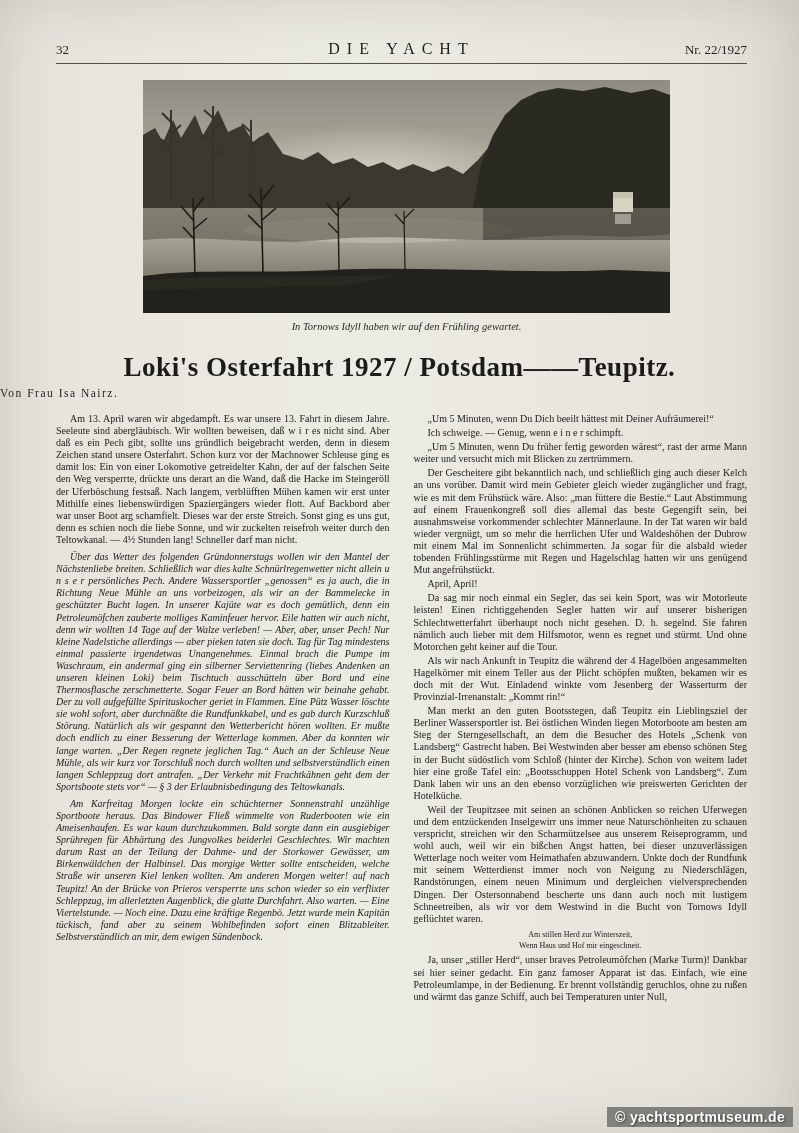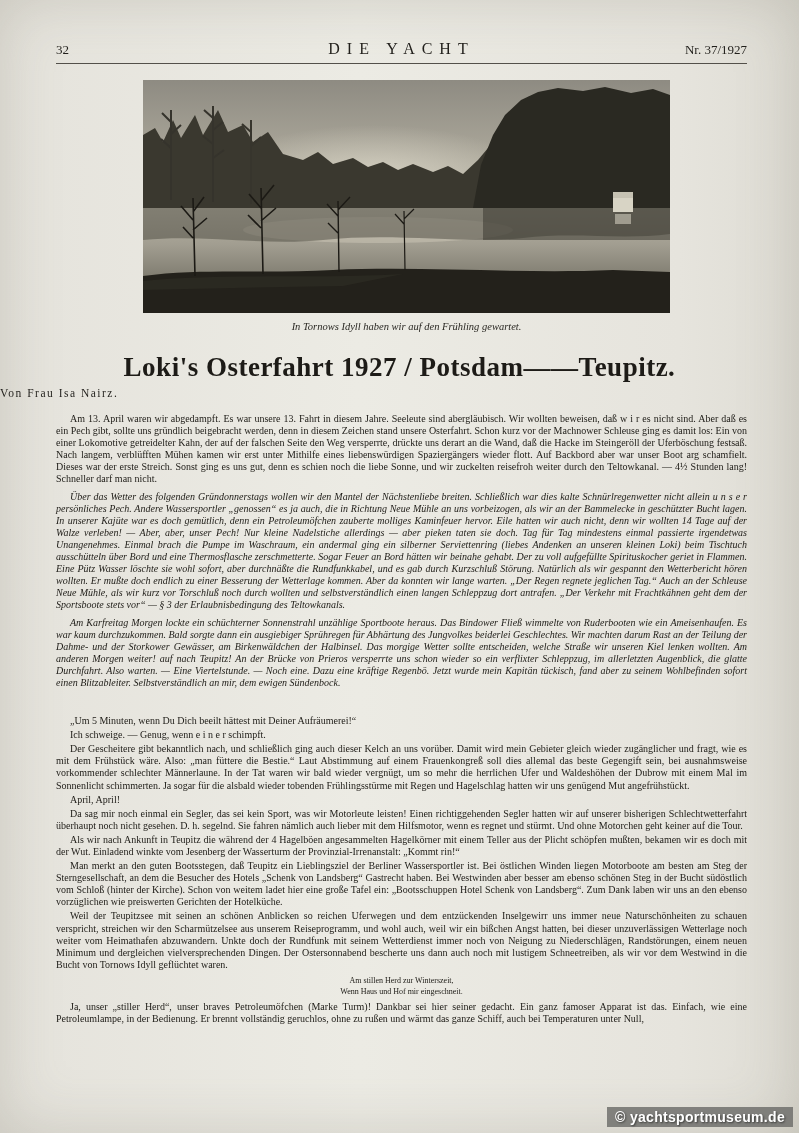--- a/index.html
+++ b/index.html
@@ -32,21 +32,20 @@
     text-align:center;font-size:27px;font-weight:bold;
     margin:20px 40px 4px;letter-spacing:.5px;color:#1d1b17;
   }
   .byline{
     text-align:left;font-size:11.5px;letter-spacing:1.5px;
     margin:0 0 14px;
   }
   .columns{
     display:flex;gap:24px;
     margin:0 52px 0 56px;
-    flex-direction:column;
   }
   .col{
     flex:1;min-width:0;
     text-align:justify;
     font-size:10px;line-height:1.21;
     color:#23211c;
   }
   .col p{margin:0 0 2px;text-indent:14px;}
   .col p.sect{margin-top:5px;font-style:italic;}
   .verse{
@@ -66,21 +65,21 @@
   }
 </style>
 </head>
 <body>
 
 <div class="page">
 
   <div class="masthead">
     <span class="page-num">32</span>
     <span class="journal">DIE YACHT</span>
-    <span class="issue">Nr. 37/1927</span>
+    <span class="issue">Nr. 22/1927</span>
   </div>
   <hr class="rule">
 
   <figure>
     <div class="photo-wrap">
       <svg viewBox="0 0 527 233" aria-hidden="true">
         <defs>
           <linearGradient id="sky" x1="0" y1="0" x2="0" y2="1">
             <stop offset="0" stop-color="#8e8b82"></stop>
             <stop offset="0.55" stop-color="#aba79a"></stop>
@@ -126,20 +125,21 @@
 
   <div class="columns">
     <div class="col">
       <p>Am 13. April waren wir abgedampft. Es war unsere 13. Fahrt in diesem Jahre. Seeleute sind abergläubisch. Wir wollten beweisen, daß w i r es nicht sind. Aber daß es ein Pech gibt, sollte uns gründlich beigebracht werden, denn in diesem Zeichen stand unsere Osterfahrt. Schon kurz vor der Machnower Schleuse ging es damit los: Ein von einer Lokomotive getreidelter Kahn, der auf der falschen Seite den Weg versperrte, drückte uns derart an die Wand, daß die Hacke im Steingeröll der Uferböschung festsaß. Nach langem, verblüfften Mühen kamen wir erst unter Mithilfe eines liebenswürdigen Spaziergängers wieder flott. Auf Backbord aber war unser Boot arg schamfielt. Dieses war der erste Streich. Sonst ging es uns gut, denn es schien noch die liebe Sonne, und wir zuckelten reisefroh weiter durch den Teltowkanal. — 4½ Stunden lang! Schneller darf man nicht.</p>
       <p class="sect">Über das Wetter des folgenden Gründonnerstags wollen wir den Mantel der Nächstenliebe breiten. Schließlich war dies kalte Schnürlregenwetter nicht allein u n s e r persönliches Pech. Andere Wassersportler „genossen“ es ja auch, die in Richtung Neue Mühle an uns vorbeizogen, als wir an der Bammelecke in geschützter Bucht lagen. In unserer Kajüte war es doch gemütlich, denn ein Petroleumöfchen zauberte molliges Kaminfeuer hervor. Eile hatten wir auch nicht, denn wir wollten 14 Tage auf der Walze verleben! — Aber, aber, unser Pech! Nur kleine Nadelstiche allerdings — aber pieken taten sie doch. Tag für Tag mindestens einmal passierte irgendetwas Unangenehmes. Einmal brach die Pumpe im Waschraum, ein andermal ging ein silberner Serviettenring (liebes Andenken an unseren kleinen Loki) beim Tischtuch ausschütteln über Bord und eine Thermosflasche zerschmetterte. Sogar Feuer an Bord hätten wir beinahe gehabt. Der zu voll aufgefüllte Spirituskocher geriet in Flammen. Eine Pütz Wasser löschte sie wohl sofort, aber durchnäßte die Rundfunkkabel, und es gab durch Kurzschluß Störung. Natürlich als wir gespannt den Wetterbericht hören wollten. Er mußte doch endlich zu einer Besserung der Wetterlage kommen. Aber da konnten wir lange warten. „Der Regen regnete jeglichen Tag.“ Auch an der Schleuse Neue Mühle, als wir kurz vor Torschluß noch durch wollten und selbstverständlich einen langen Schleppzug dort antrafen. „Der Verkehr mit Frachtkähnen geht dem der Sportsboote stets vor“ — § 3 der Erlaubnisbedingung des Teltowkanals.</p>
       <p class="sect">Am Karfreitag Morgen lockte ein schüchterner Sonnenstrahl unzählige Sportboote heraus. Das Bindower Fließ wimmelte von Ruderbooten wie ein Ameisenhaufen. Es war kaum durchzukommen. Bald sorgte dann ein ausgiebiger Sprühregen für Abhärtung des Jungvolkes beiderlei Geschlechtes. Wir machten darum Rast an der Teilung der Dahme- und der Storkower Gewässer, am Birkenwäldchen der Halbinsel. Das morgige Wetter sollte entscheiden, welche Straße wir unseren Kiel lenken wollten. Am anderen Morgen weiter! auf nach Teupitz! An der Brücke von Prieros versperrte uns schon wieder so ein verflixter Schleppzug, im allerletzten Augenblick, die glatte Durchfahrt. Also warten. — Eine Viertelstunde. — Noch eine. Dazu eine kräftige Regenbö. Jetzt wurde mein Kapitän tückisch, fand aber zu seinem Wohlbefinden sofort einen Blitzableiter. Selbstverständlich an mir, dem ewigen Sündenbock.</p>
     </div>
     <div class="col">
       <p>„Um 5 Minuten, wenn Du Dich beeilt hättest mit Deiner Aufräumerei!“</p>
       <p>Ich schweige. — Genug, wenn e i n e r schimpft.</p>
+      <p>„Um 5 Minuten, wenn Du früher fertig geworden wärest“, rast der arme Mann weiter und versucht mich mit Blicken zu zertrümmern.</p>
       <p>Der Gescheitere gibt bekanntlich nach, und schließlich ging auch dieser Kelch an uns vorüber. Damit wird mein Gebieter gleich wieder zugänglicher und fragt, wie es mit dem Frühstück wäre. Also: „man füttere die Bestie.“ Laut Abstimmung auf einem Frauenkongreß soll dies allemal das beste Gegengift sein, bei ausnahmsweise vorkommender schlechter Männerlaune. In der Tat waren wir bald wieder vergnügt, um so mehr die herrlichen Ufer und Waldeshöhen der Dubrow mit einem Mal im Sonnenlicht schimmerten. Ja sogar für die alsbald wieder tobenden Frühlingsstürme mit Regen und Hagelschlag hatten wir uns genügend Mut angefrühstückt.</p>
       <p>April, April!</p>
       <p>Da sag mir noch einmal ein Segler, das sei kein Sport, was wir Motorleute leisten! Einen richtiggehenden Segler hatten wir auf unserer bisherigen Schlechtwetterfahrt überhaupt noch nicht gesehen. D. h. segelnd. Sie fahren nämlich auch lieber mit dem Hilfsmotor, wenn es regnet und stürmt. Und ohne Motorchen geht keiner auf die Tour.</p>
       <p>Als wir nach Ankunft in Teupitz die während der 4 Hagelböen angesammelten Hagelkörner mit einem Teller aus der Plicht schöpfen mußten, bekamen wir es doch mit der Wut. Einladend winkte vom Jesenberg der Wasserturm der Provinzial-Irrenanstalt: „Kommt rin!“</p>
       <p>Man merkt an den guten Bootsstegen, daß Teupitz ein Lieblingsziel der Berliner Wassersportler ist. Bei östlichen Winden liegen Motorboote am besten am Steg der Sterngesellschaft, an dem die Besucher des Hotels „Schenk von Landsberg“ Gastrecht haben. Bei Westwinden aber besser am ebenso schönen Steg in der Bucht südöstlich vom Schloß (hinter der Kirche). Schon von weitem ladet hier eine große Tafel ein: „Bootsschuppen Hotel Schenk von Landsberg“. Zum Dank laben wir uns an den ebenso vorzüglichen wie preiswerten Gerichten der Hotelküche.</p>
       <p>Weil der Teupitzsee mit seinen an schönen Anblicken so reichen Uferwegen und dem entzückenden Inselgewirr uns immer neue Naturschönheiten zu schauen verspricht, streichen wir den Scharmützelsee aus unserem Reiseprogramm, und wohl auch, weil wir ein bißchen Angst hatten, bei dieser unzuverlässigen Wetterlage noch weiter vom Heimathafen abzuwandern. Unkte doch der Rundfunk mit seinem Wetterdienst immer noch von Neigung zu Niederschlägen, Randstörungen, einem neuen Minimum und dergleichen vielversprechenden Dingen. Der Ostersonnabend bescherte uns dann auch noch mit lustigem Schneetreiben, als wir vor dem Westwind in die Bucht von Tornows Idyll geflüchtet waren.</p>
       <div class="verse">
         <div>Am stillen Herd zur Winterszeit,</div>
         <div>Wenn Haus und Hof mir eingeschneit.</div>
       </div>

